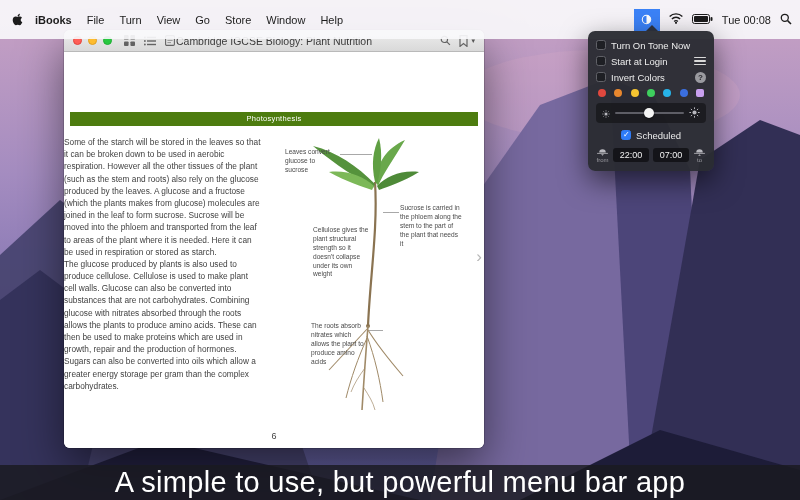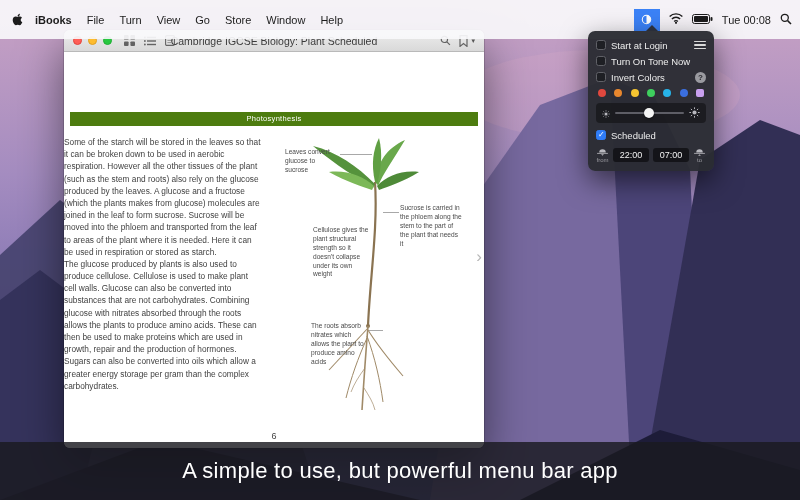--- a/index.html
+++ b/index.html
@@ -82,31 +82,31 @@
     background:#9a9aa0; color:#26262c; font-size:8px; display:flex;
     align-items:center; justify-content:center; font-weight:bold; }
   .dots { display:flex; justify-content:space-between; align-items:center; padding:4px 2px 6px; }
   .dot { width:8px; height:8px; border-radius:50%; }
   .dot.square { border-radius:2px; }
   .slider-panel { background:rgba(18,18,22,0.65); border-radius:4px; height:20px;
     display:flex; align-items:center; padding:0 6px; gap:5px; }
   .slider-track { flex:1; height:2px; background:#5e5e66; border-radius:1px; position:relative; }
   .slider-thumb { position:absolute; left:42%; top:-4px; width:10px; height:10px;
     background:#f4f4f4; border-radius:50%; box-shadow:0 1px 2px rgba(0,0,0,0.5); }
-  .sched { height:18px; margin-top:3px; }
+  .sched { justify-content:center; height:18px; margin-top:3px; }
   .time-row { display:flex; align-items:center; justify-content:space-between; padding-top:3px;text-align:center; }
   .icon-col { display:flex; flex-direction:column; align-items:center; gap:1px; }
   .icon-col em { font-style:normal; font-size:6px; color:#9a9aa0; }
   .time-pill { background:rgba(16,16,20,0.85); border-radius:3px; color:#f2f2f2;
     font-size:9px; padding:2px 7px; }
 
   
-  .banner { position:absolute; left:0; right:0; bottom:0; height:58px; z-index:40;
+  .banner { position:absolute; left:0; right:0; bottom:0; height:35px; z-index:40;
     background:rgba(26,26,32,0.82); display:flex; align-items:center; justify-content:center;
-    color:#fff; font-size:22px; font-weight:400; letter-spacing:0.3px; }
+    color:#fff; font-size:29px; font-weight:400; letter-spacing:0.3px; }
 </style>
 </head>
 <body>
 
 <div class="desktop">
 
   <svg class="wallpaper" width="800" height="500" viewBox="0 0 800 500">
     <defs>
       <linearGradient id="sky" x1="0" y1="0" x2="0" y2="1">
         <stop offset="0" stop-color="#c9a2c4"></stop>
@@ -209,21 +209,21 @@
           <svg width="10" height="11" viewBox="0 0 10 11">
               <rect x="0.6" y="0.6" width="8.8" height="9.8" rx="1.2" fill="none" stroke="#636363" stroke-width="1.1"></rect>
               <g stroke="#8a8a8a" stroke-width="0.9">
                 <line x1="2.4" y1="3.2" x2="7.6" y2="3.2"></line>
                 <line x1="2.4" y1="5.4" x2="7.6" y2="5.4"></line>
                 <line x1="2.4" y1="7.6" x2="6" y2="7.6"></line>
               </g>
             </svg>
         </span>
       </span>
-      <span class="win-title">Cambridge IGCSE Biology: Plant Scheduled</span>
+      <span class="win-title">Cambridge IGCSE Biology: Plant Nutrition</span>
       <span class="tb-right">
         <span class="tb-icon">
           <svg width="11" height="11" viewBox="0 0 12 12">
               <circle cx="4.8" cy="4.8" r="3.4" stroke="#636363" fill="none" stroke-width="1.3"></circle>
               <line x1="7.5" y1="7.5" x2="10.8" y2="10.8" stroke="#636363" stroke-width="1.4"></line>
             </svg>
         </span>
         <span class="tb-icon">
           <svg width="9" height="12" viewBox="0 0 9 12">
               <path d="M1 0.6 h7 v10.8 l-3.5 -2.8 -3.5 2.8 z" fill="none" stroke="#636363" stroke-width="1.2"></path>
@@ -269,30 +269,30 @@
       <div class="callout-line l4"></div>
 
       <div class="page-number">6</div>
       <div class="next-chevron">›</div>
     </div>
   </div>
 
   <div class="popover">
     <div class="pop-row">
       <span class="checkbox"></span>
+      <span>Turn On Tone Now</span>
+    </div>
+    <div class="pop-row">
+      <span class="checkbox"></span>
       <span>Start at Login</span>
       <span class="hamburger">
           <i></i>
           <i></i>
           <i></i>
         </span>
-    </div>
-    <div class="pop-row">
-      <span class="checkbox"></span>
-      <span>Turn On Tone Now</span>
     </div>
     <div class="pop-row">
       <span class="checkbox"></span>
       <span>Invert Colors</span>
       <span class="help-btn">?</span>
     </div>
 
     <div class="dots">
       <span class="dot" style="background-color: rgb(224, 72, 62);"></span>
       <span class="dot" style="background-color: rgb(232, 135, 46);"></span>

